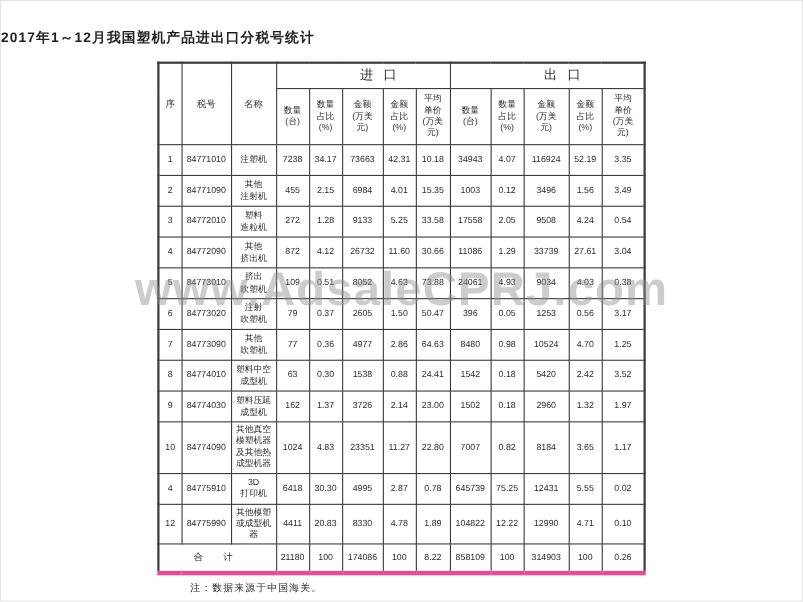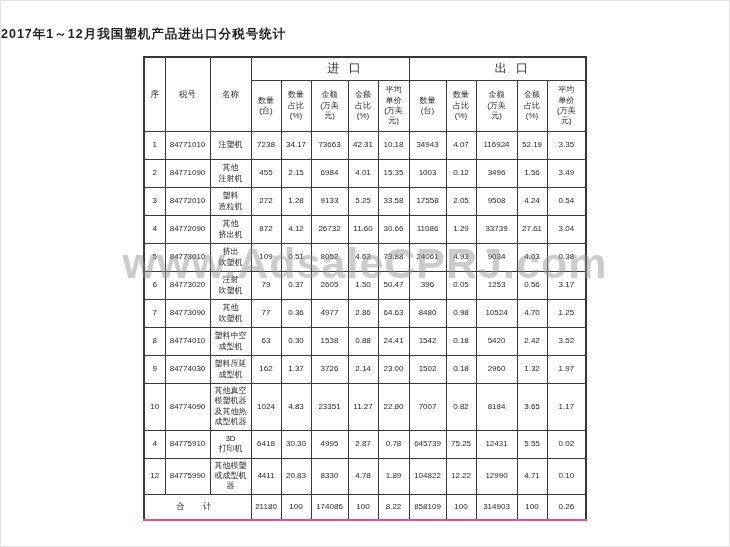--- a/index.html
+++ b/index.html
@@ -22,21 +22,21 @@
     text-align:center;vertical-align:middle;padding:2px 1px;line-height:1.3;
     color:#2b2b2b;overflow:hidden;
   }
   .stats th.group{font-size:12px;letter-spacing:3px;height:18px;font-weight:normal;padding-left:32px;}
   .stats th.side{font-size:8.5px;}
   .stats th.sub{white-space:pre-line;height:46px;}
   .stats td.name{white-space:pre-line;}
   .stats tbody tr{height:28px;}
   .stats tr.total-row td{height:20px;}
   .stats tr.total-row td.label{letter-spacing:8px;font-size:8.5px;}
-  .stats tr.total-row td{border-bottom:2px solid #ec4899;}
+  .stats tr.total-row td{border-bottom:4px solid #ec4899;}
   .footnote{
     margin:5px 0 0 30px;font-size:9px;color:#2b2b2b;letter-spacing:1px;
   }
   .watermark{
     position:absolute;top:238px;left:50%;transform:translateX(-50%);
     font-size:43px;font-weight:bold;letter-spacing:1px;white-space:nowrap;
     color:#8f8f8f;opacity:0.45;z-index:3;pointer-events:none;
   }
 </style>
 </head>
@@ -309,13 +309,14 @@
         <td>100</td>
         <td>8.22</td>
         <td>858109</td>
         <td>100</td>
         <td>314903</td>
         <td>100</td>
         <td>0.26</td>
       </tr>
     </tfoot>
   </table>
+  <div class="footnote">注：数据来源于中国海关。</div>
 </div>
 
 </body></html>

